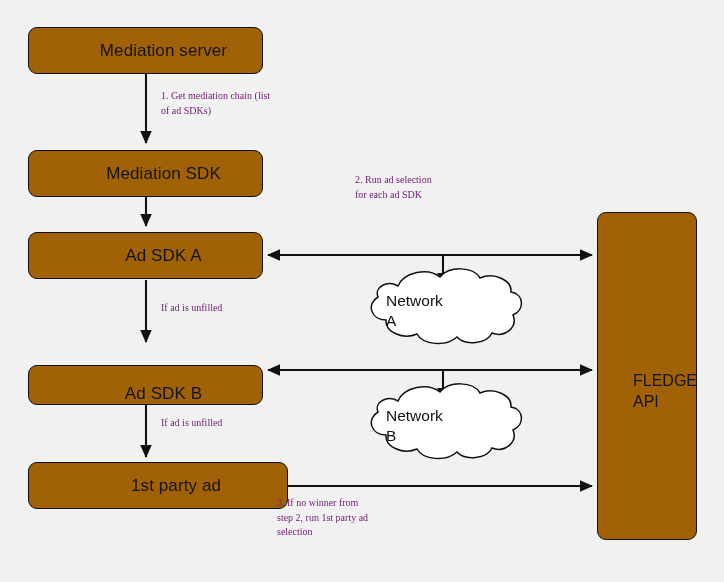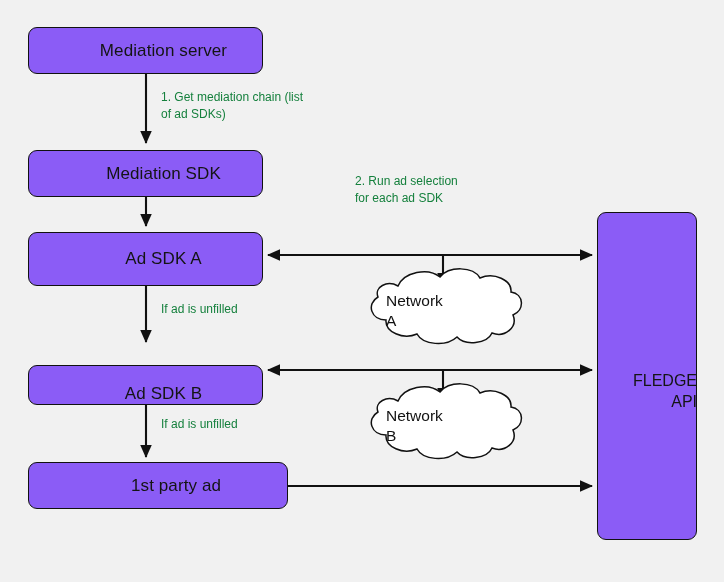--- a/index.html
+++ b/index.html
@@ -20,56 +20,57 @@
   }
   .svg-layer {
     position: absolute;
     left: 0;
     top: 0;
     width: 724px;
     height: 582px;
   }
   .node-box {
     position: absolute;
-    background: #8b5cf6;
+    background: #a16207;
     border: 1.6px solid #111111;
     border-radius: 9px;
     box-sizing: border-box;
     display: flex;
     align-items: center;
     justify-content: center;
     text-align: center;
     padding-left: 36px;
   }
   .node-label {
     font-size: 17px;
     color: #141414;
     letter-spacing: 0.1px;
     line-height: 1.25;
   }
   .edge-label {
     position: absolute;
-    font-size: 12px;
-    color: #15803d;
+    font-size: 10px;
+    color: #701a75;
     line-height: 1.45;
     white-space: pre-line;
+    font-family: Liberation Serif, serif;
   }
   .edge-label.align-left { text-align: left; }
   .edge-label.align-center { text-align: left; }
   .cloud-label {
     position: absolute;
     font-size: 15.5px;
     color: #111111;
     line-height: 1.3;
     white-space: pre-line;
   }
   .fledge-label {
     font-size: 16px;
     color: #141414;
-    text-align: right;
+    text-align: left;
     line-height: 1.3;
     white-space: pre-line;
     margin-top: 32px;
   }
 </style>
 </head>
 <body>
 
 <div id="diagram-root">
 
@@ -131,21 +132,21 @@
   </svg>
 
   <div class="node-box" style="left:28px; top:27px; width:235px; height:47px;">
     <span class="node-label">Mediation server</span>
   </div>
 
   <div class="node-box" style="left:28px; top:150px; width:235px; height:47px;text-align:center;">
     <span class="node-label">Mediation SDK</span>
   </div>
 
-  <div class="node-box" style="left:28px; top:232px; width:235px; height:54px;">
+  <div class="node-box" style="left:28px; top:232px; width:235px; height:47px;">
     <span class="node-label">Ad SDK A</span>
   </div>
 
   <div class="node-box" style="left:28px; top:365px; width:235px; height:40px;align-items:flex-end;">
     <span class="node-label">Ad SDK B</span>
   </div>
 
   <div class="node-box" style="left:28px; top:462px; width:260px; height:47px;">
     <span class="node-label">1st party ad</span>
   </div>
@@ -164,14 +165,17 @@
   <div class="edge-label align-left" style="left:161px; top:89px; width:225px;">1. Get mediation chain (list
 of ad SDKs)</div>
 
   <div class="edge-label align-center" style="left:355px; top:173px; width:210px;">2. Run ad selection
 for each ad SDK</div>
 
   <div class="edge-label align-left" style="left:161px; top:301px; width:180px;">If ad is unfilled</div>
 
   <div class="edge-label align-left" style="left:161px; top:416px; width:180px;">If ad is unfilled</div>
 
+  <div class="edge-label align-left" style="left:277px; top:496px; width:220px;">3. If no winner from
+step 2, run 1st party ad
+selection</div>
 
 </div>
 
 </body></html>

